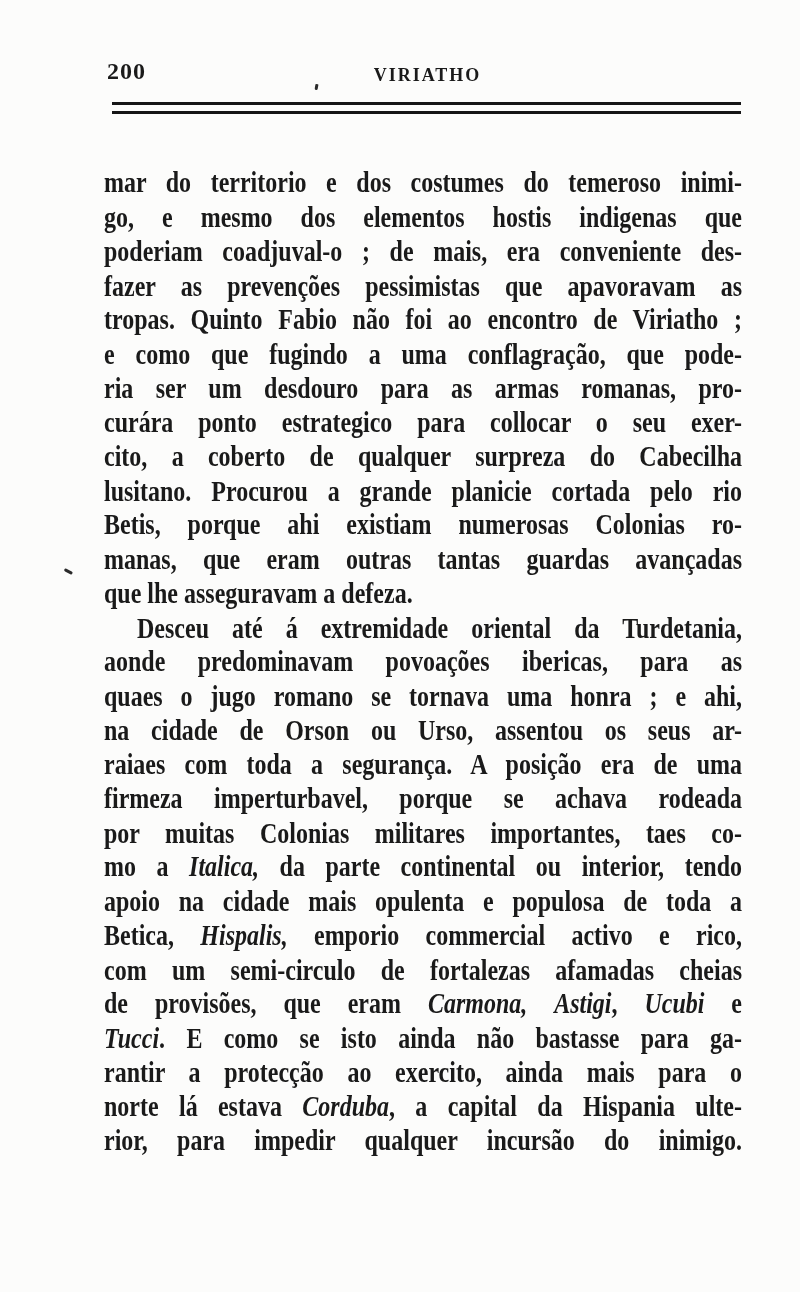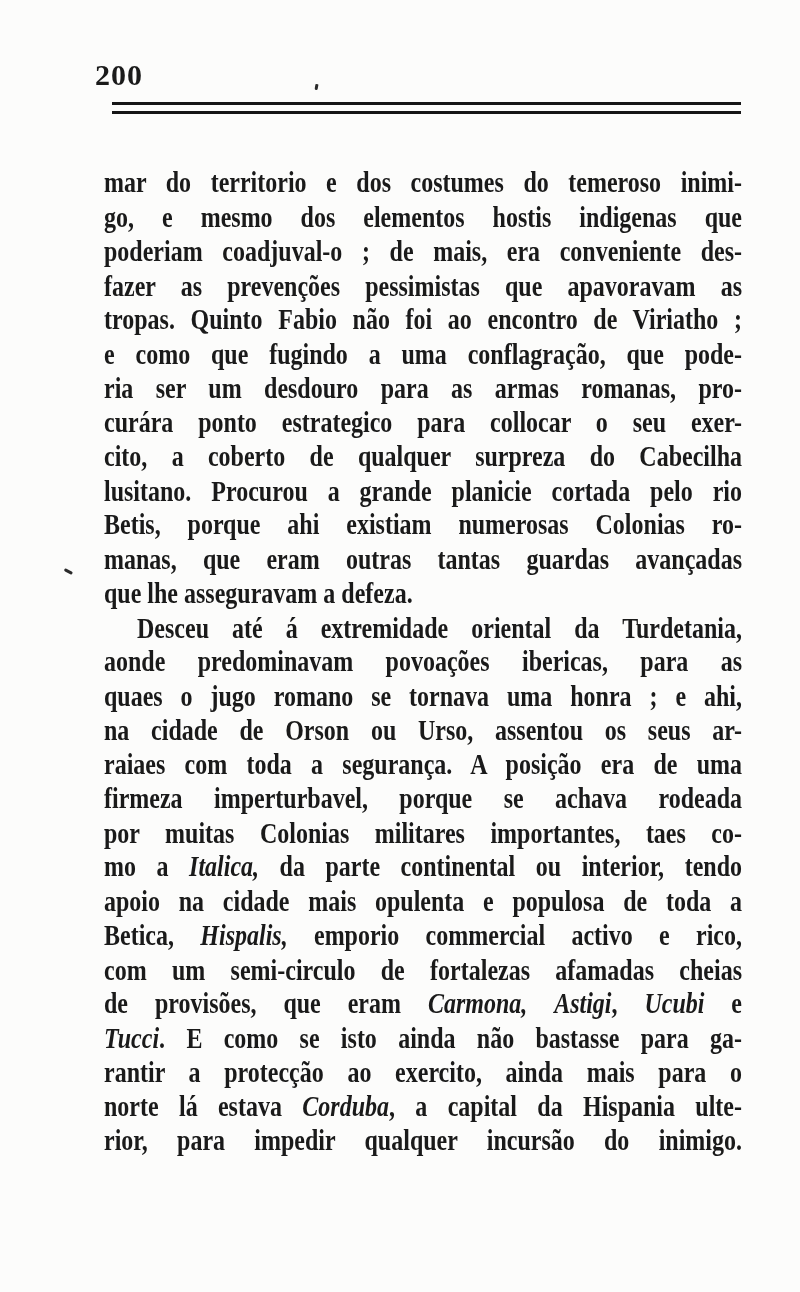--- a/index.html
+++ b/index.html
@@ -15,22 +15,22 @@
     font-family: "Liberation Serif", "DejaVu Serif", serif;
     overflow: hidden;
   }
   .running-head {
     position: absolute;
     left: 95px; top: 58px;
     width: 645px; height: 30px;
   }
   .pagenum {
     position: absolute;
-    left: 0; top: 0;
-    font-size: 30px;
+    left: 12px; top: 0;
+    font-size: 24px;
     font-weight: 700;
     letter-spacing: 1px;
   }
   .title {
     position: absolute;
     left: 0; right: 0; top: 7px;
     text-align: center;
     transform: translateX(10px);
     font-size: 18px;
     font-weight: 700;
@@ -81,20 +81,21 @@
     transform: rotate(10deg);
   }
 </style>
 </head>
 <body>
 
 <div class="page">
 
   <div class="running-head">
     <span class="pagenum">200</span>
+    <span class="title">VIRIATHO</span>
   </div>
 
   <div class="artifact comma-artifact"></div>
 
   <div class="rule">
     <div class="rule-line"></div>
     <div class="rule-line rule-bottom"></div>
   </div>
 
   <div class="body-text" id="page-body">

